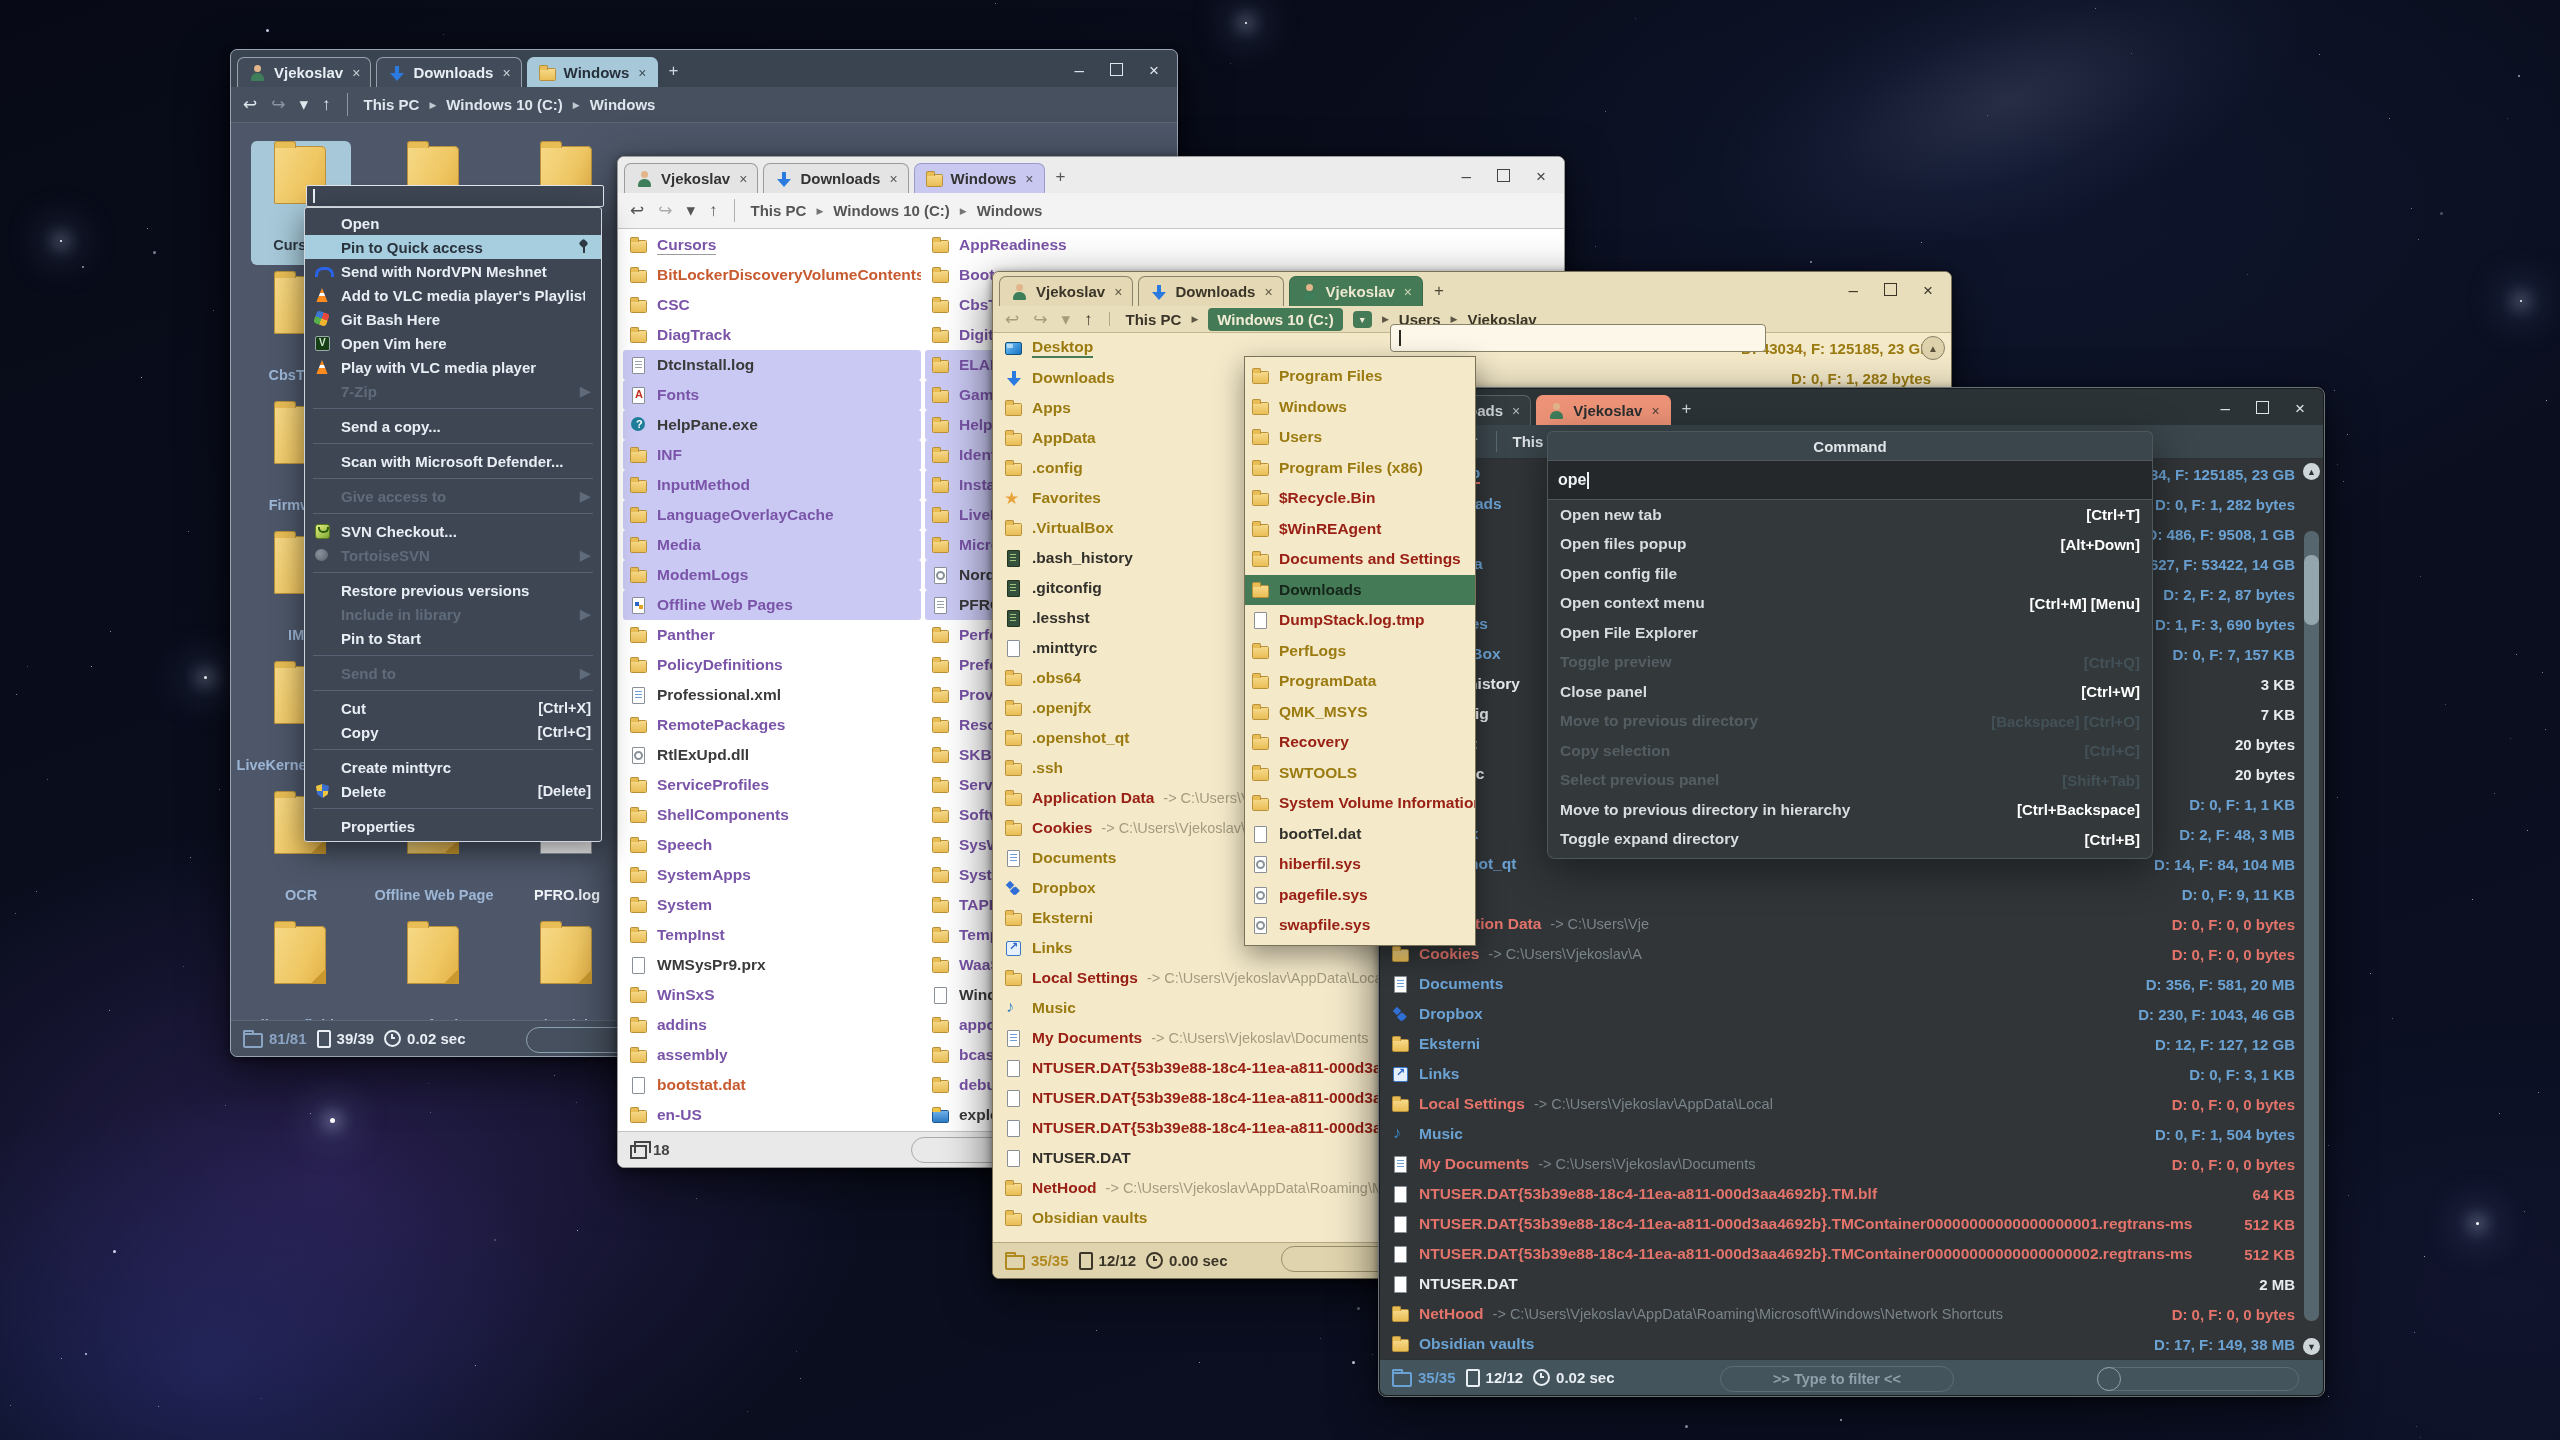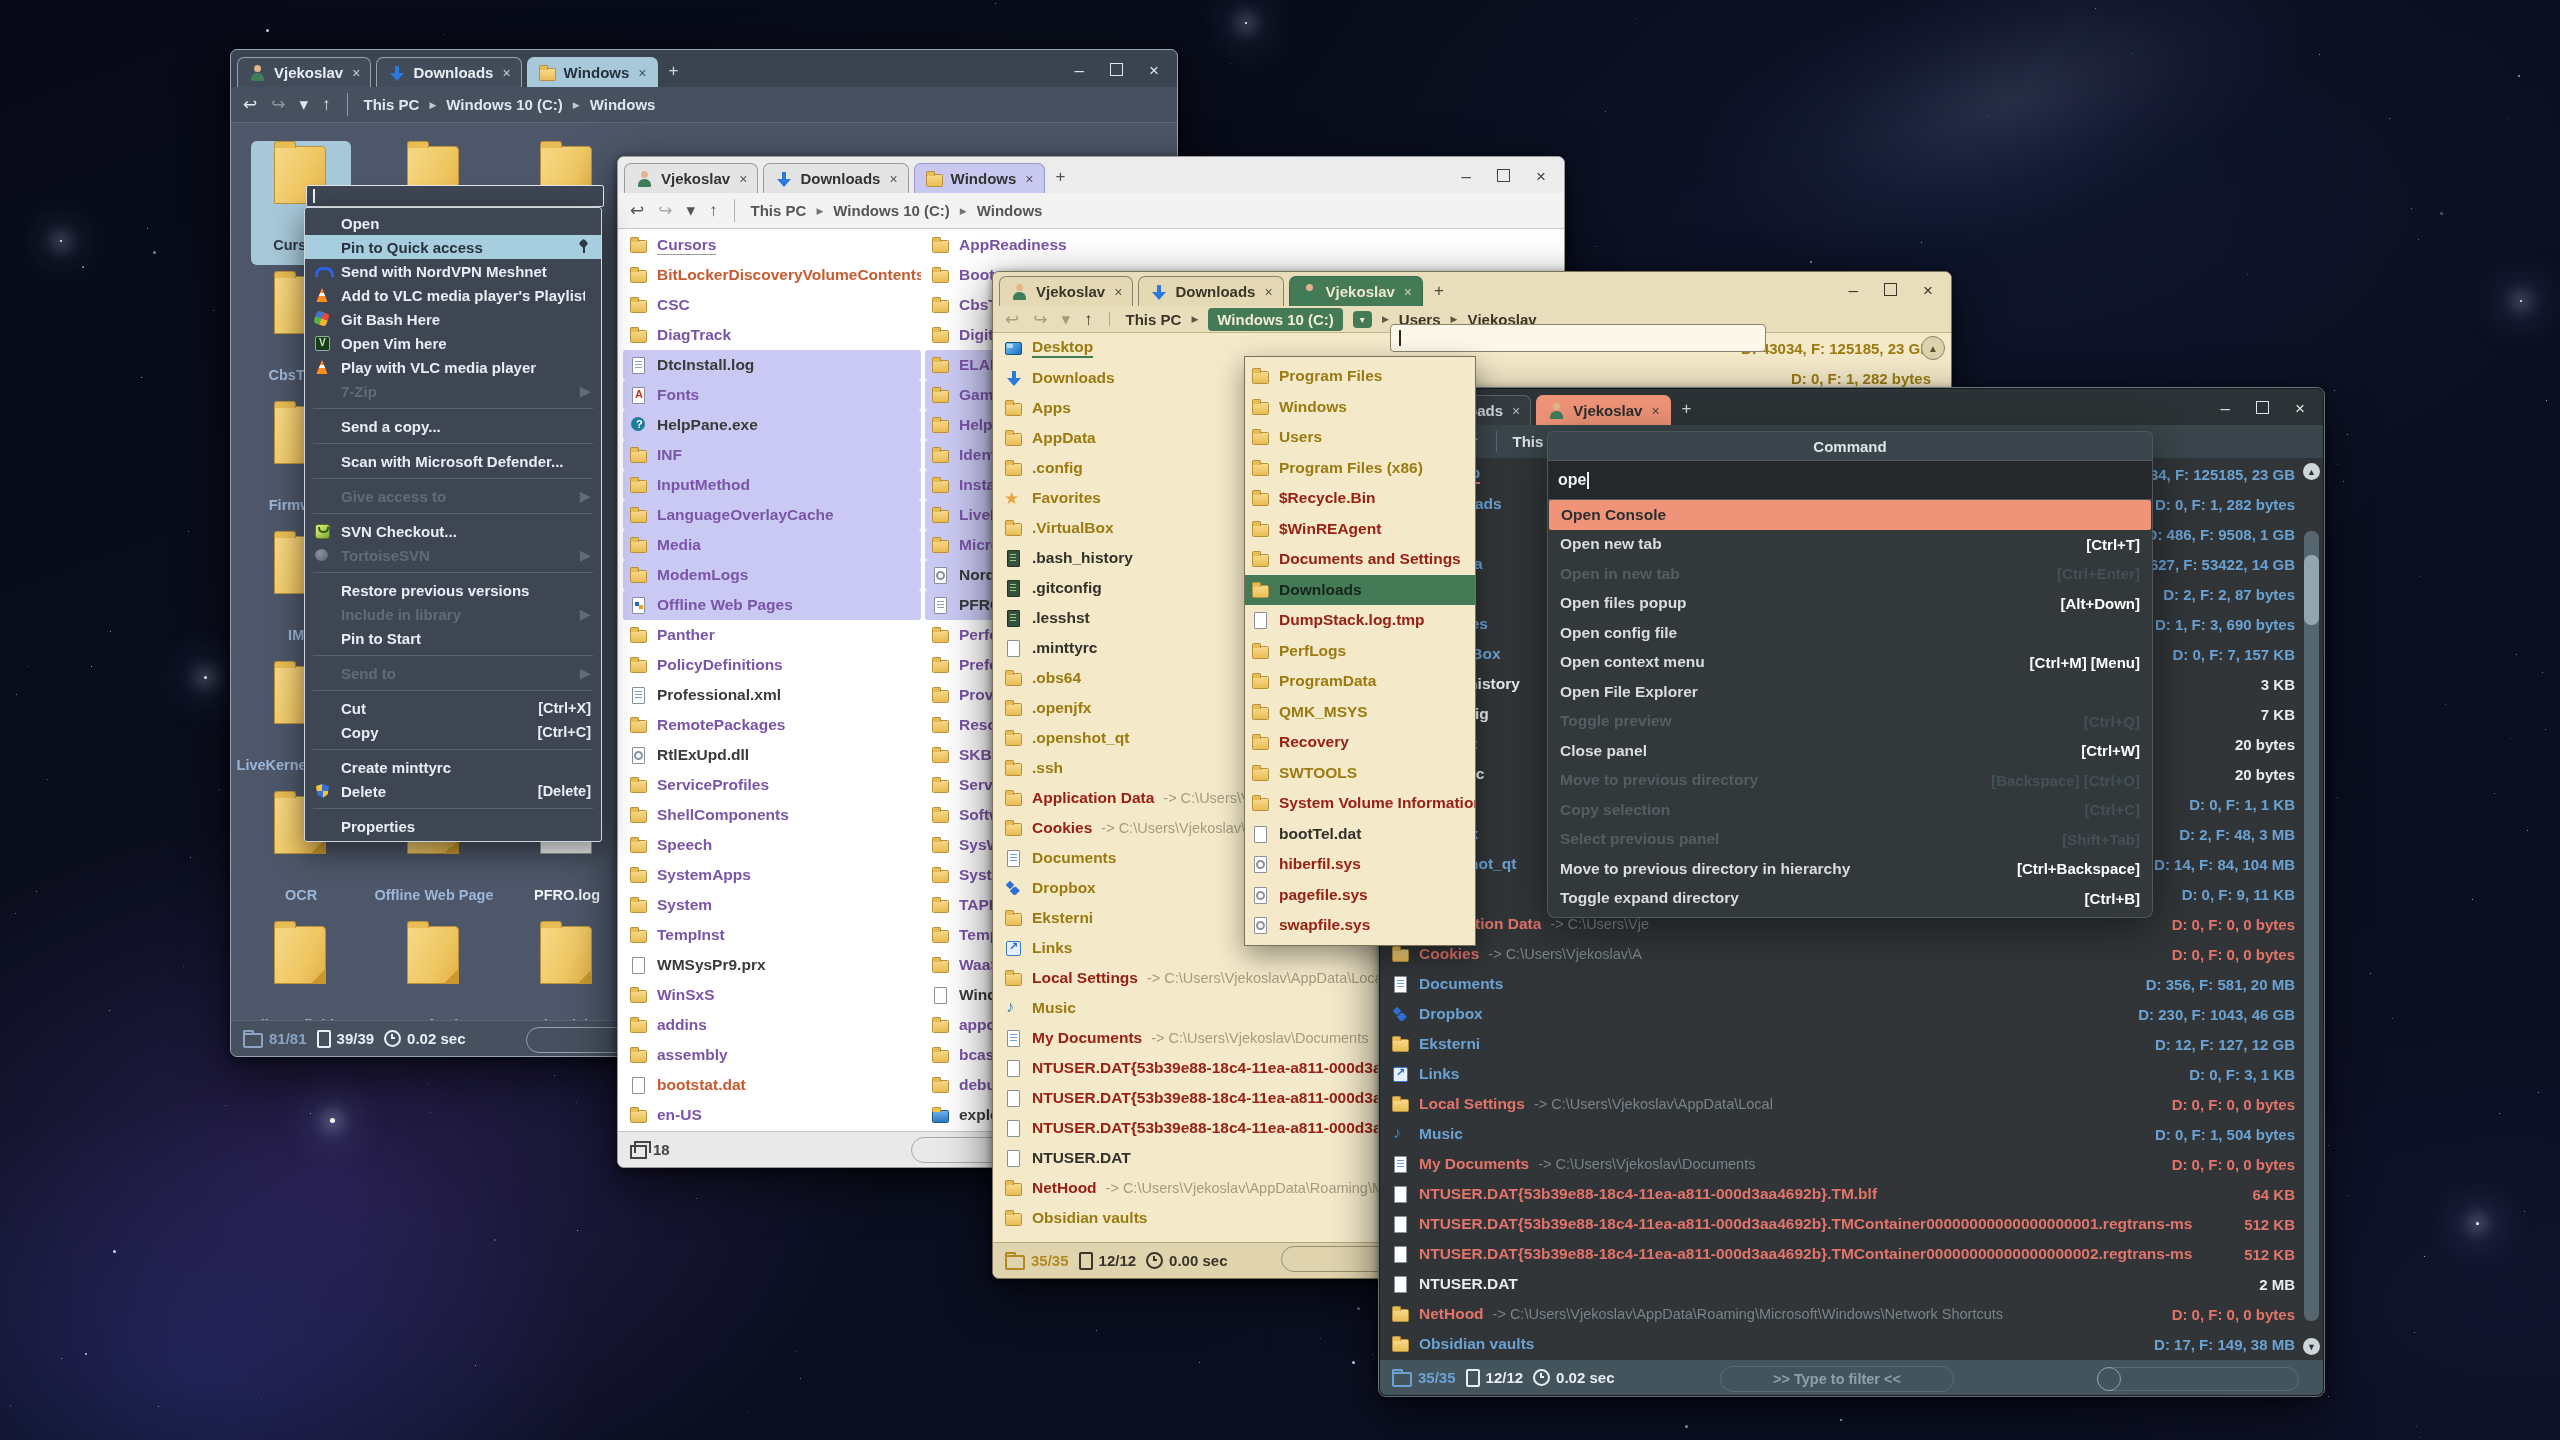--- a/index.html
+++ b/index.html
@@ -1502,31 +1502,23 @@
     <div class="scrollbtn sdown">▼</div>
 
     <div id="palette">
       <div class="phead">Command</div>
       <div class="pinput">
         <span>ope</span>
         <span class="caret" style="background:#eef2f4;margin-left:1px;"></span>
       </div>
       <div class="plist">
 
-      <div class="pitem hl">
-            <span class="plabel">Open Console</span>
-            <span class="pshort"></span>
-          </div>
           <div class="pitem">
             <span class="plabel">Open new tab</span>
             <span class="pshort">[Ctrl+T]</span>
-          </div>
-          <div class="pitem dim">
-            <span class="plabel">Open in new tab</span>
-            <span class="pshort">[Ctrl+Enter]</span>
           </div>
           <div class="pitem">
             <span class="plabel">Open files popup</span>
             <span class="pshort">[Alt+Down]</span>
           </div>
           <div class="pitem">
             <span class="plabel">Open config file</span>
             <span class="pshort"></span>
           </div>
           <div class="pitem">

